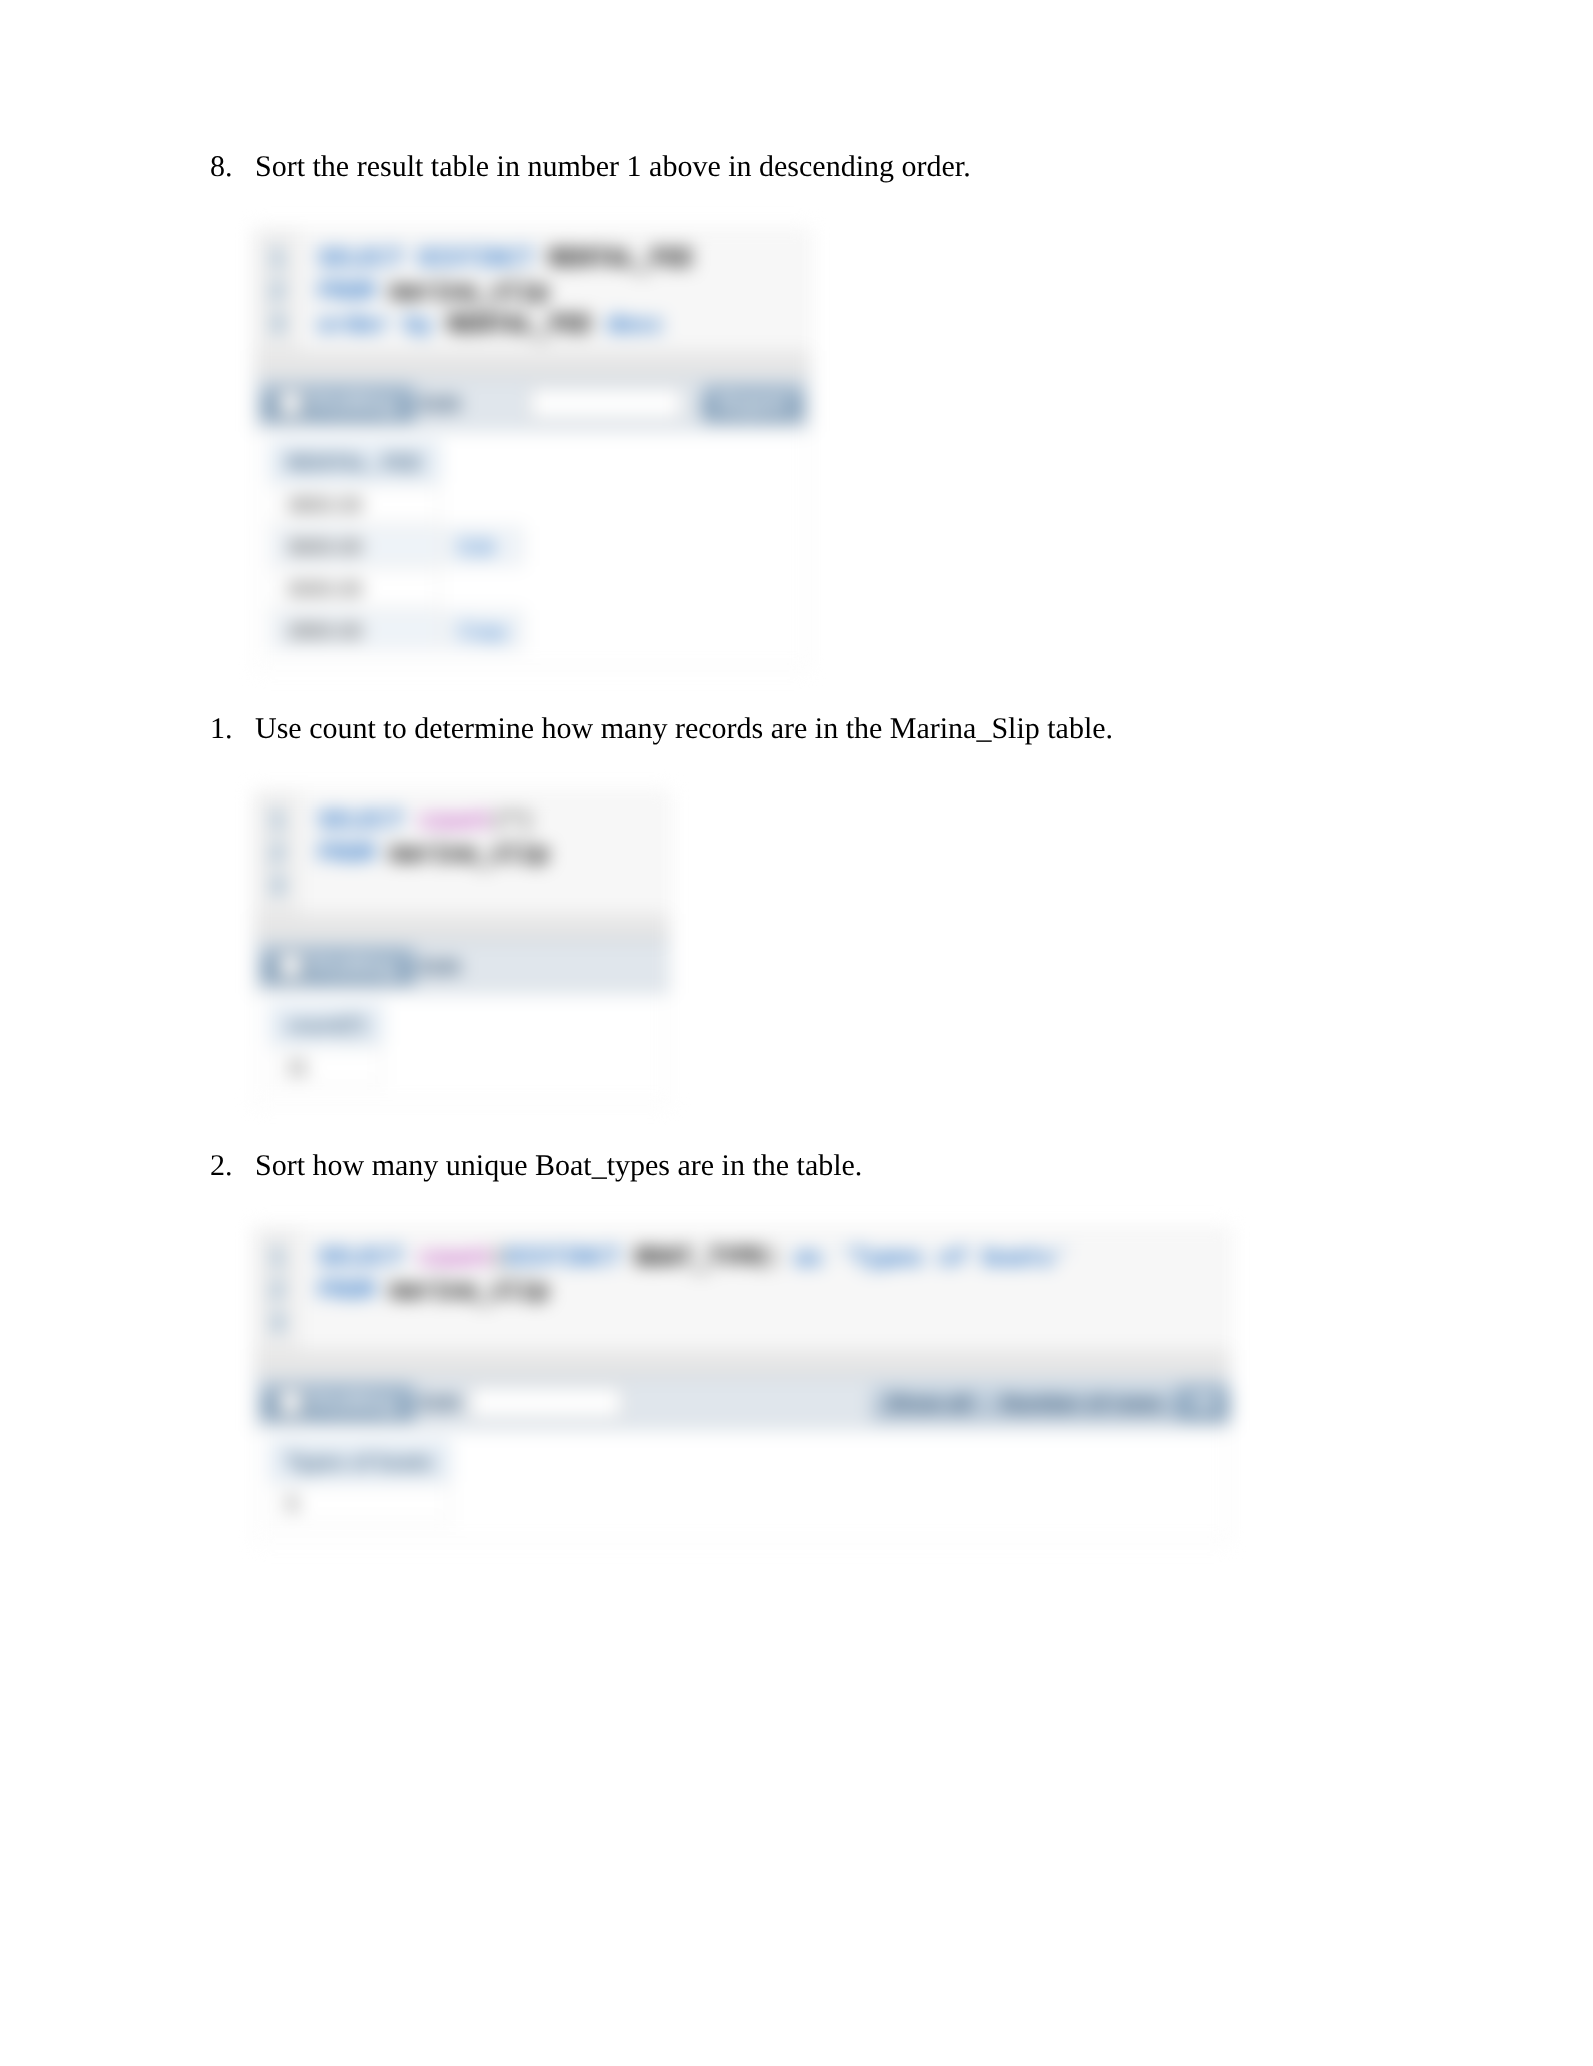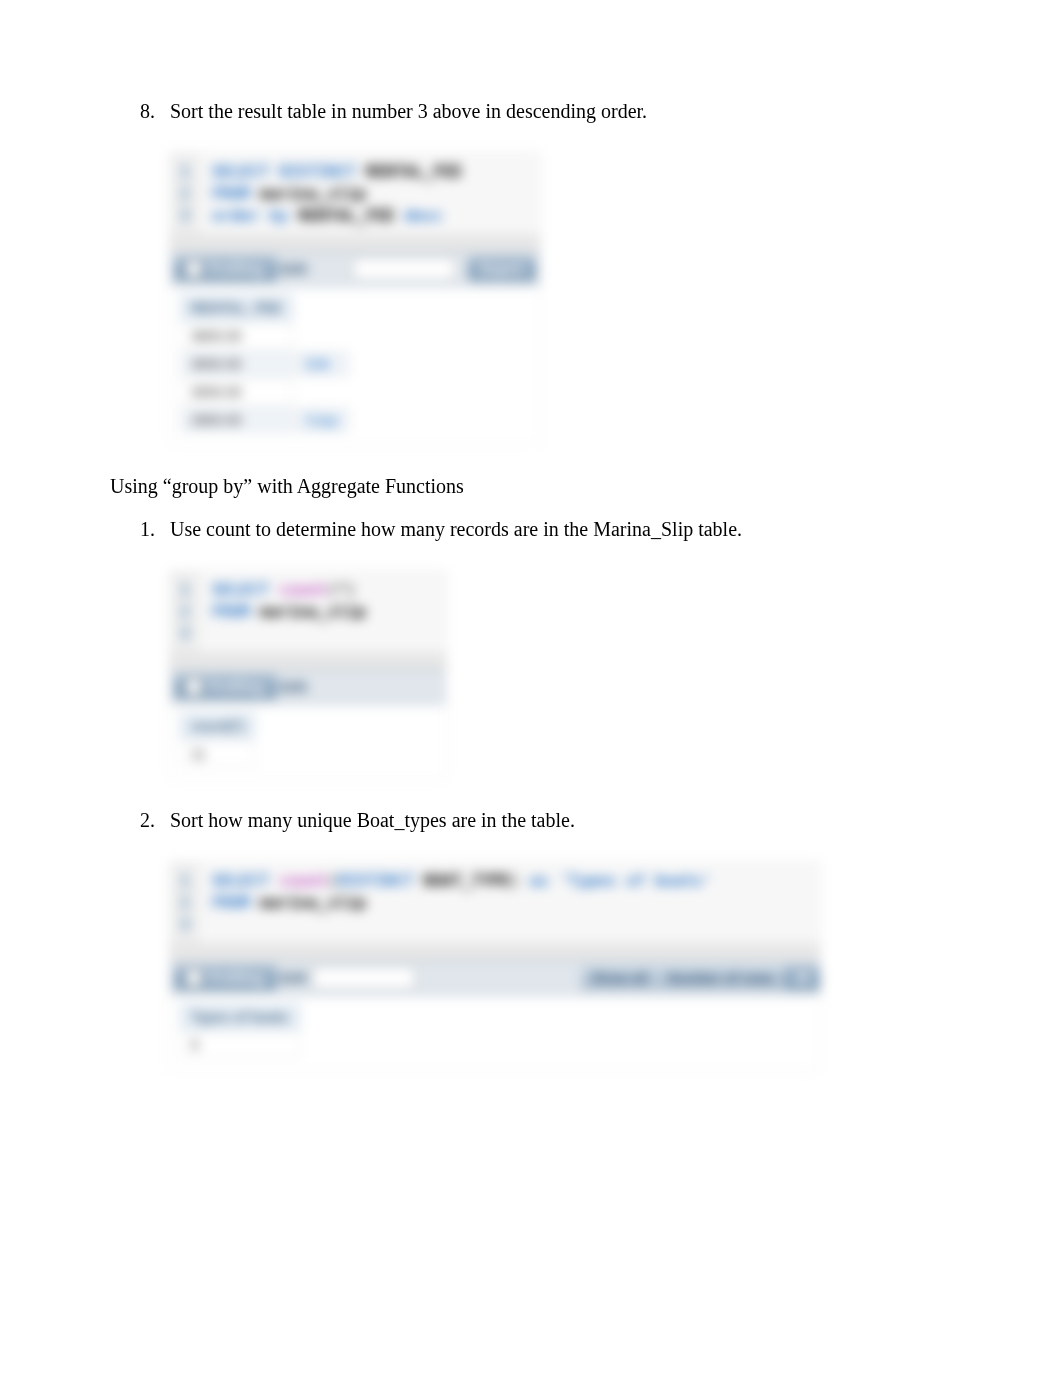--- a/index.html
+++ b/index.html
@@ -139,21 +139,21 @@
     font-weight: bold;
   }
 </style>
 </head>
 <body>
 
 <div class="page">
 
   <div class="ol-item">
     <div class="ol-num">8.</div>
-    <div class="ol-text">Sort the result table in number 3 above in descending order.</div>
+    <div class="ol-text">Sort the result table in number 1 above in descending order.</div>
   </div>
 
   <div class="shot" style="width:370px">
     <div class="code-area">
       <div class="gutter">
         <div>1</div>
         <div>2</div>
         <div>3</div>
       </div>
       <div class="code"><span class="kw">SELECT</span> <span class="kw">DISTINCT</span> <span class="id">RENTAL_FEE</span>
@@ -190,21 +190,20 @@
             </tr>
         <tr class="alt">
               <td>2800.00</td>
               <td class="link">Copy</td>
             </tr>
       </tbody>
         </table>
     </div>
   </div>
 
-  <div class="section-heading">Using “group by” with Aggregate Functions</div>
 
   <div class="ol-item">
     <div class="ol-num">1.</div>
     <div class="ol-text">Use count to determine how many records are in the Marina_Slip table.</div>
   </div>
 
   <div class="shot" style="width:276px">
     <div class="code-area">
       <div class="gutter">
         <div>1</div>

